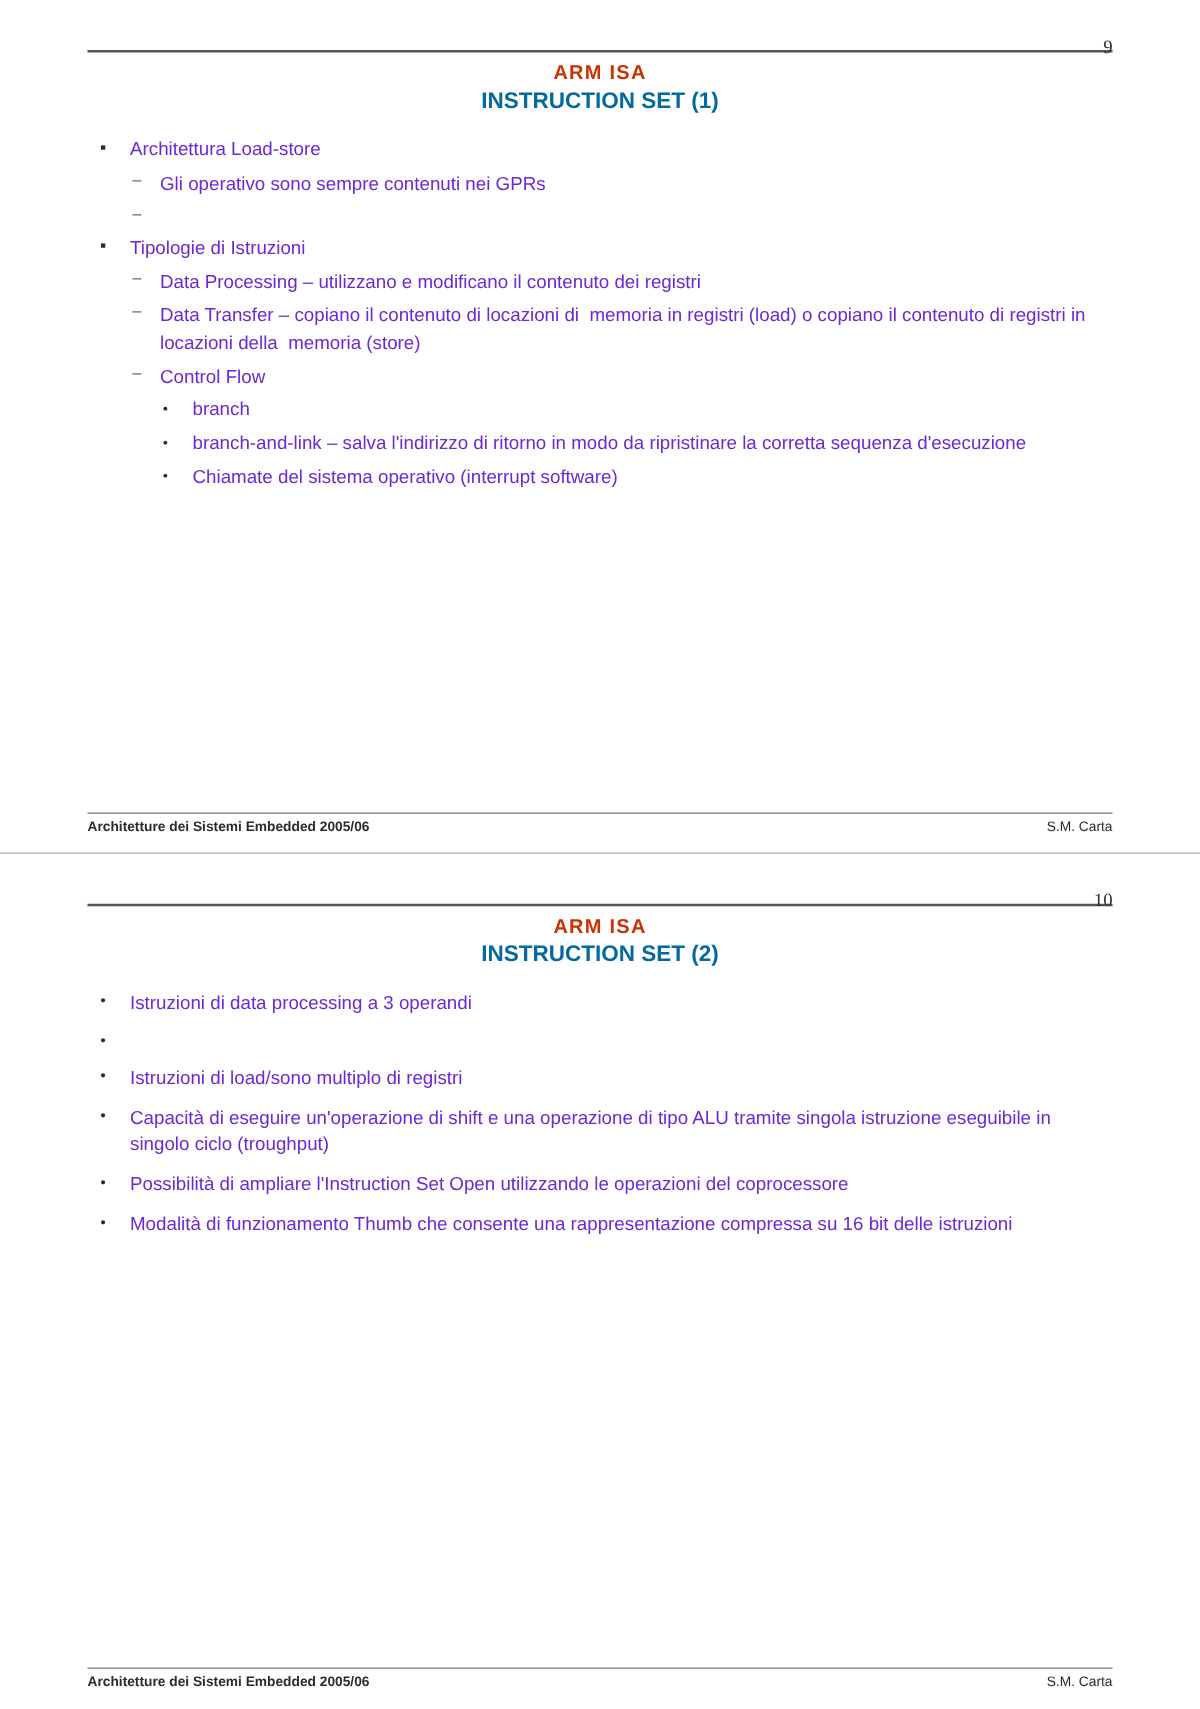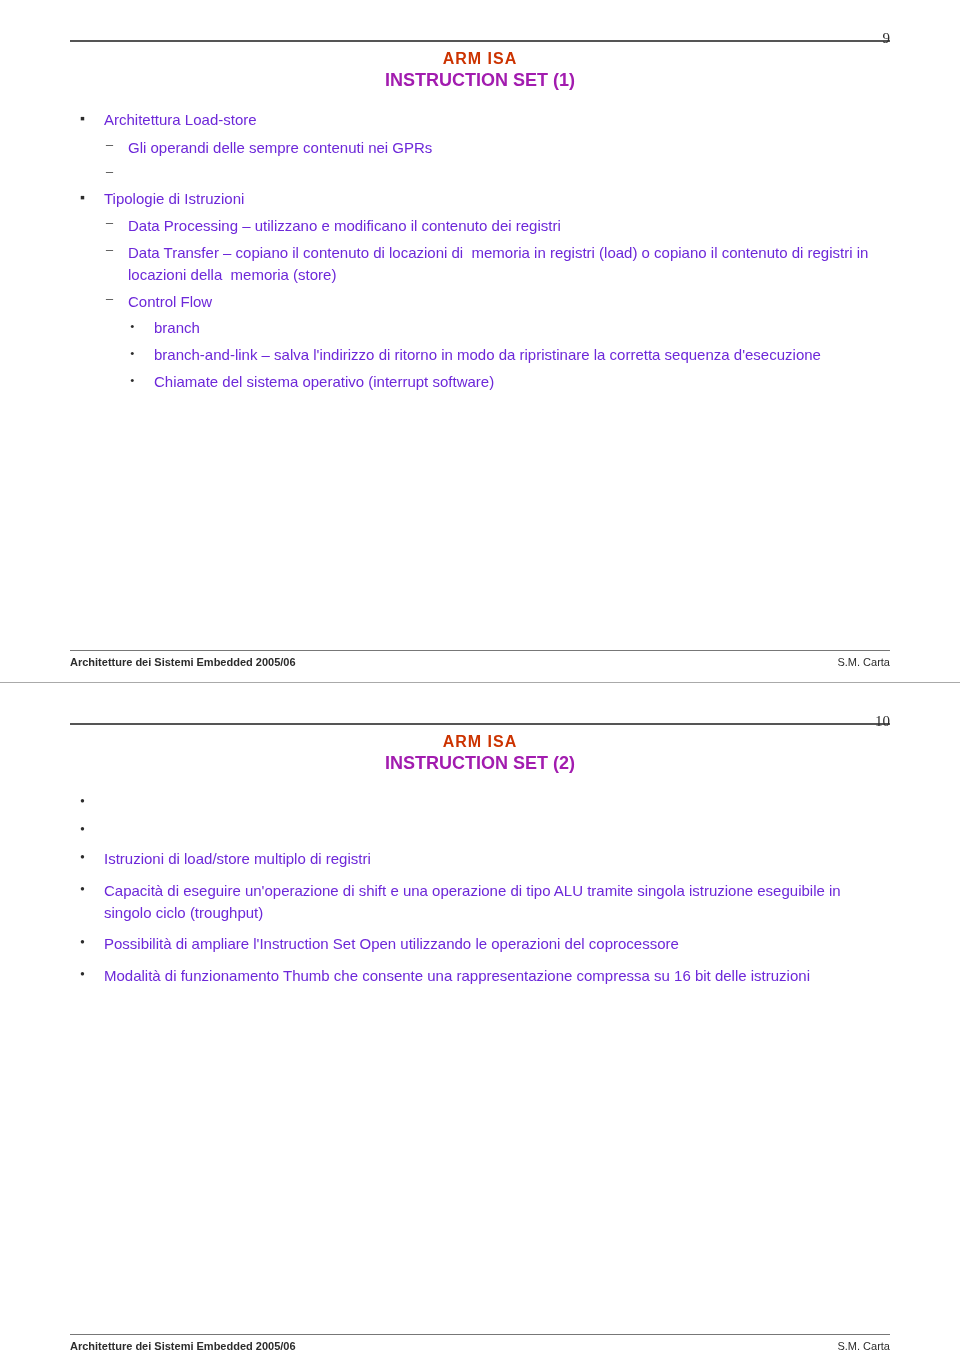--- a/index.html
+++ b/index.html
@@ -46,21 +46,21 @@
       font-family: Arial, Helvetica, sans-serif;
       letter-spacing: 1px;
       margin-bottom: 2px;
     }
 
     .slide-subtitle {
       text-align: center;
       font-size: 18px;
       font-weight: bold;
       font-family: Arial, Helvetica, sans-serif;
-      color: #a21caf;
+      color: #0369a1;
       margin-bottom: 18px;
     }
 
     .bullet-square {
       display: flex;
       align-items: flex-start;
       margin-bottom: 6px;
       margin-left: 10px;
     }
 
@@ -151,21 +151,21 @@
 
   <div class="content-area">
 
     <div class="bullet-square">
       <span class="bullet-icon">▪</span>
       <span class="bullet-text">Architettura Load-store</span>
     </div>
 
     <div class="dash-bullet">
       <span class="dash-icon">–</span>
-      <span class="bullet-text">Gli operandi delle sempre contenuti nei GPRs</span>
+      <span class="bullet-text">Gli operativo sono sempre contenuti nei GPRs</span>
     </div>
 
     <div class="dash-bullet">
       <span class="dash-icon">–</span>
     </div>
 
     <div class="bullet-square" style="margin-top:8px;">
       <span class="bullet-icon">▪</span>
       <span class="bullet-text">Tipologie di Istruzioni</span>
     </div>
@@ -214,29 +214,30 @@
 
   <div class="page-header-line"></div>
 
   <div class="slide-title">ARM ISA</div>
   <div class="slide-subtitle">INSTRUCTION SET (2)</div>
 
   <div class="content-area">
 
     <div class="bullet-square" style="margin-left:10px; margin-bottom:10px;">
       <span class="bullet-icon">•</span>
-    </div>
-
-    <div class="bullet-square" style="margin-left:10px; margin-bottom:10px;">
-      <span class="bullet-icon">•</span>
-    </div>
-
-    <div class="bullet-square" style="margin-left:10px; margin-bottom:10px;">
-      <span class="bullet-icon">•</span>
-      <span class="bullet-text">Istruzioni di load/store multiplo di registri</span>
+      <span class="bullet-text">Istruzioni di data processing a 3 operandi</span>
+    </div>
+
+    <div class="bullet-square" style="margin-left:10px; margin-bottom:10px;">
+      <span class="bullet-icon">•</span>
+    </div>
+
+    <div class="bullet-square" style="margin-left:10px; margin-bottom:10px;">
+      <span class="bullet-icon">•</span>
+      <span class="bullet-text">Istruzioni di load/sono multiplo di registri</span>
     </div>
 
     <div class="bullet-square" style="margin-left:10px; margin-bottom:10px;">
       <span class="bullet-icon">•</span>
       <span class="bullet-text">Capacità di eseguire un'operazione di shift e una operazione di tipo ALU tramite singola istruzione eseguibile in singolo ciclo (troughput)</span>
     </div>
 
     <div class="bullet-square" style="margin-left:10px; margin-bottom:10px;">
       <span class="bullet-icon">•</span>
       <span class="bullet-text">Possibilità di ampliare l'Instruction Set Open utilizzando le operazioni del coprocessore</span>

